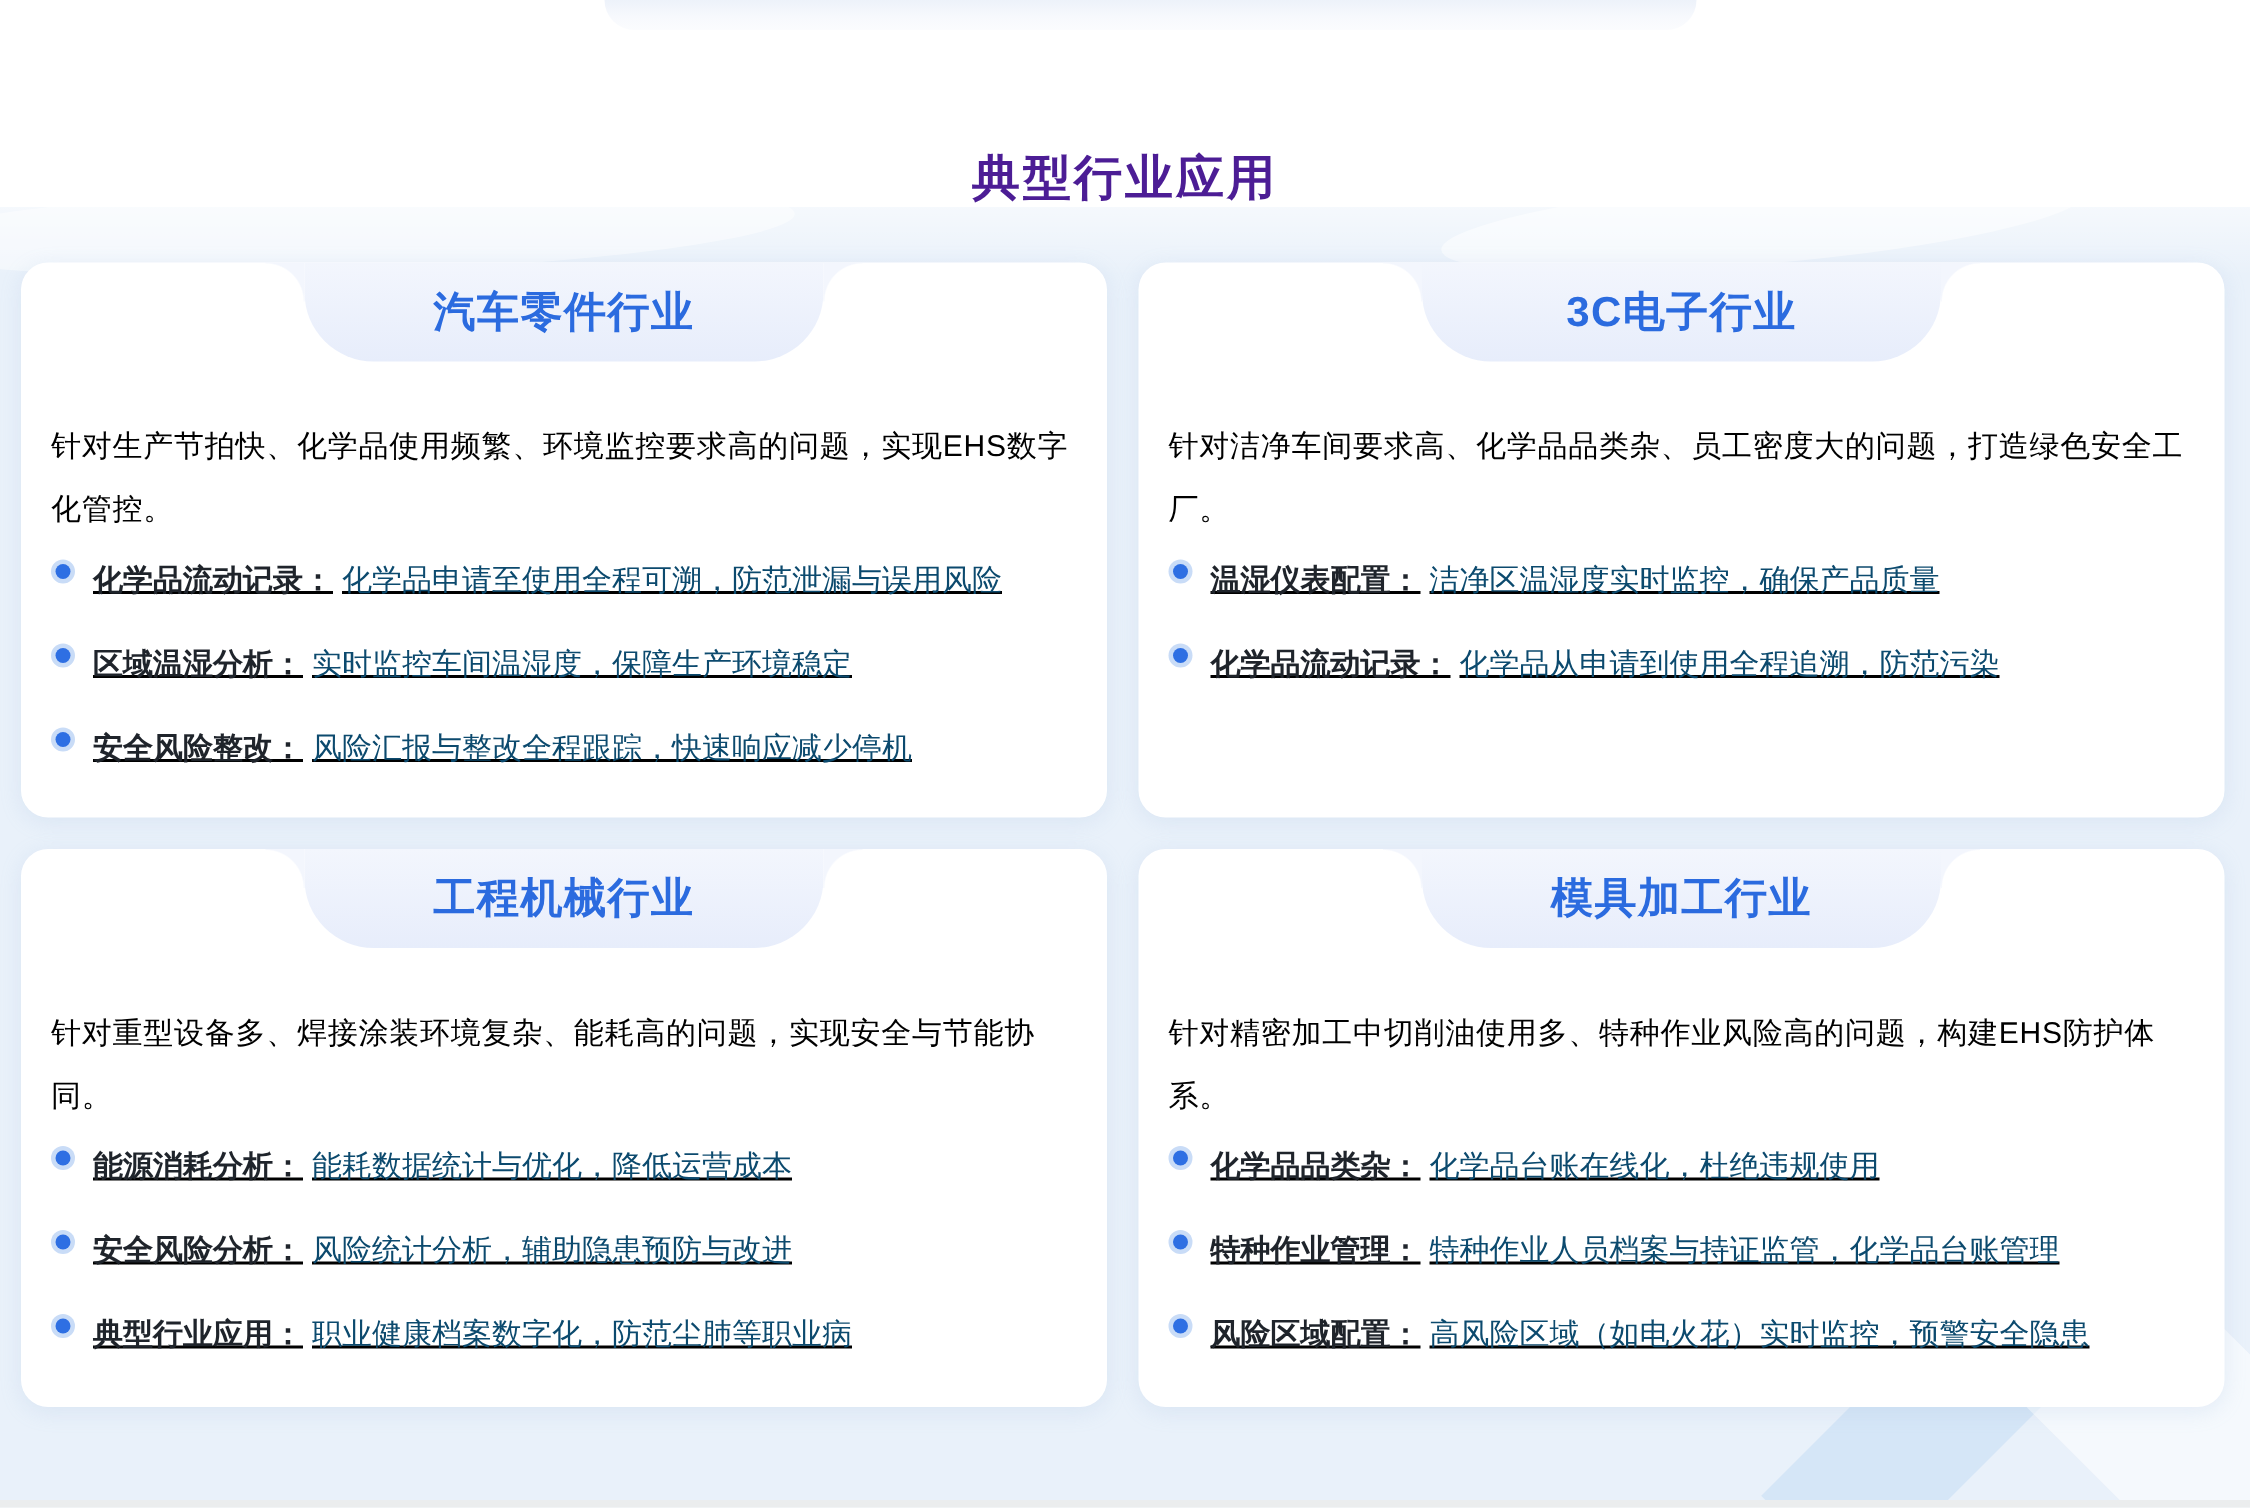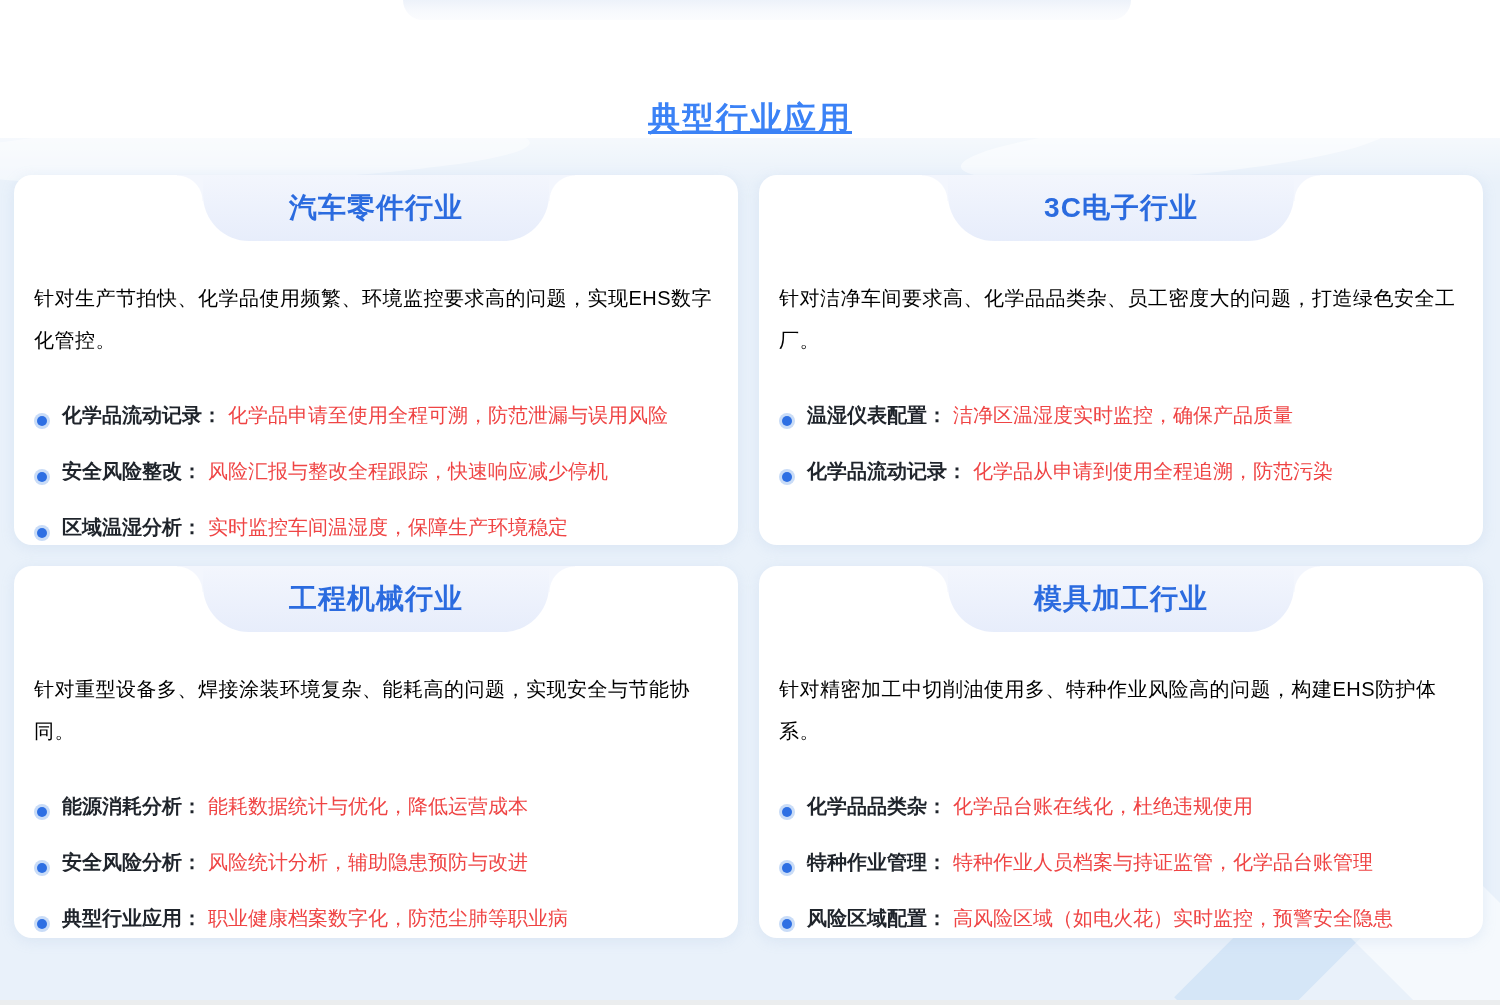--- a/index.html
+++ b/index.html
@@ -13,21 +13,21 @@
   
   .top-deco {
     position:absolute; left:403px; top:0; width:728px; height:20px;
     background:linear-gradient(180deg,#edf2fa 0%,#f7f9fd 55%,#fbfcfe 100%);
     border-radius:0 0 30px 30px;
   }
 
   .page-title {
     position:absolute; top:76px; left:0; width:100%;
     text-align:center;
-    font-size:32px; font-weight:bold; color:#3b82f6; letter-spacing:2px;text-decoration:underline;
+    font-size:32px; font-weight:bold; color:#4c1d95; letter-spacing:2px;
   }
 
   
   .band {
     position:absolute; left:0; top:138px; width:1500px; height:862px;
     background:#e9f1fa; overflow:hidden;
   }
   .band-sheen {
     position:absolute; left:0; top:0; width:100%; height:46px;
     background:linear-gradient(180deg, rgba(255,255,255,0.55), rgba(255,255,255,0));
@@ -93,39 +93,40 @@
   }
 
   .card-desc {
     margin:102px 0 0 0;
     font-size:20px; line-height:42px; color:#000000;
     letter-spacing:0.5px;
   }
 
   .bullets { margin-top:12px; }
   .bullet {
-    display:flex; align-items:flex-end;
+    display:flex; align-items:flex-start;
     height:56px;
     white-space:nowrap;
+    text-decoration:underline;
   }
   .dot {
     width:16px; height:16px; border-radius:50%;
     background:#c9dcf7; position:relative;
     flex:0 0 16px; margin-right:12px;
   }
   .dot::after {
     content:""; position:absolute; left:3px; top:3px;
     width:10px; height:10px; border-radius:50%;
     background:#2e6fe3;
   }
   .bullet-label {
     font-weight:bold; color:#1f242b; font-size:20px;
   }
   .bullet-text {
-    color:#ef4444; font-size:20px; margin-left:6px;
+    color:#0c4a6e; font-size:20px; margin-left:6px;
   }
 </style>
 </head>
 <body>
 
 <div class="top-deco"></div>
 
 <h1 class="page-title">典型行业应用</h1>
 
 <div class="band">
@@ -144,28 +145,28 @@
     </div>
     <p class="card-desc">针对生产节拍快、化学品使用频繁、环境监控要求高的问题，实现EHS数字化管控。</p>
     <div class="bullets">
       <div class="bullet">
         <span class="dot"></span>
         <span class="bullet-label">化学品流动记录：</span>
         <span class="bullet-text">化学品申请至使用全程可溯，防范泄漏与误用风险</span>
       </div>
       <div class="bullet">
         <span class="dot"></span>
+        <span class="bullet-label">区域温湿分析：</span>
+        <span class="bullet-text">实时监控车间温湿度，保障生产环境稳定</span>
+      </div>
+      <div class="bullet">
+        <span class="dot"></span>
         <span class="bullet-label">安全风险整改：</span>
         <span class="bullet-text">风险汇报与整改全程跟踪，快速响应减少停机</span>
       </div>
-      <div class="bullet">
-        <span class="dot"></span>
-        <span class="bullet-label">区域温湿分析：</span>
-        <span class="bullet-text">实时监控车间温湿度，保障生产环境稳定</span>
-      </div>
     </div>
   </div>
 
   <div class="card">
     <div class="ribbon">
       <div class="card-title">3C电子行业</div>
     </div>
     <p class="card-desc">针对洁净车间要求高、化学品品类杂、员工密度大的问题，打造绿色安全工厂。</p>
     <div class="bullets">
       <div class="bullet">

